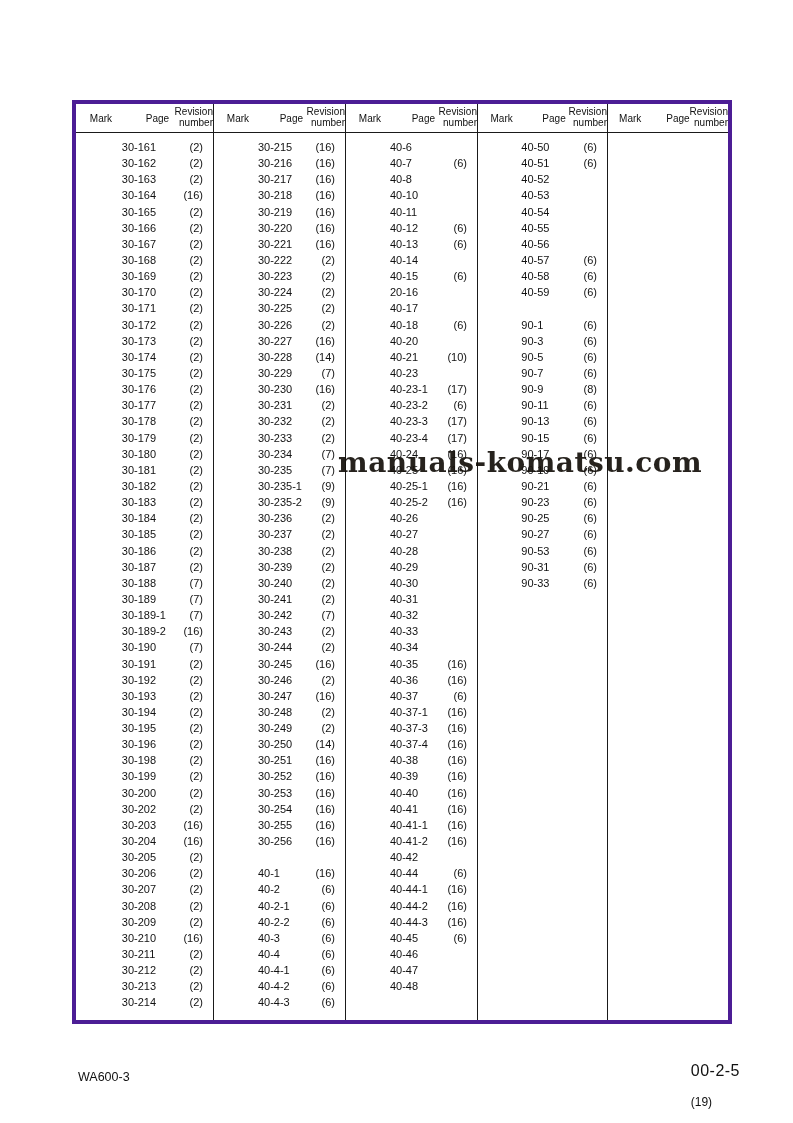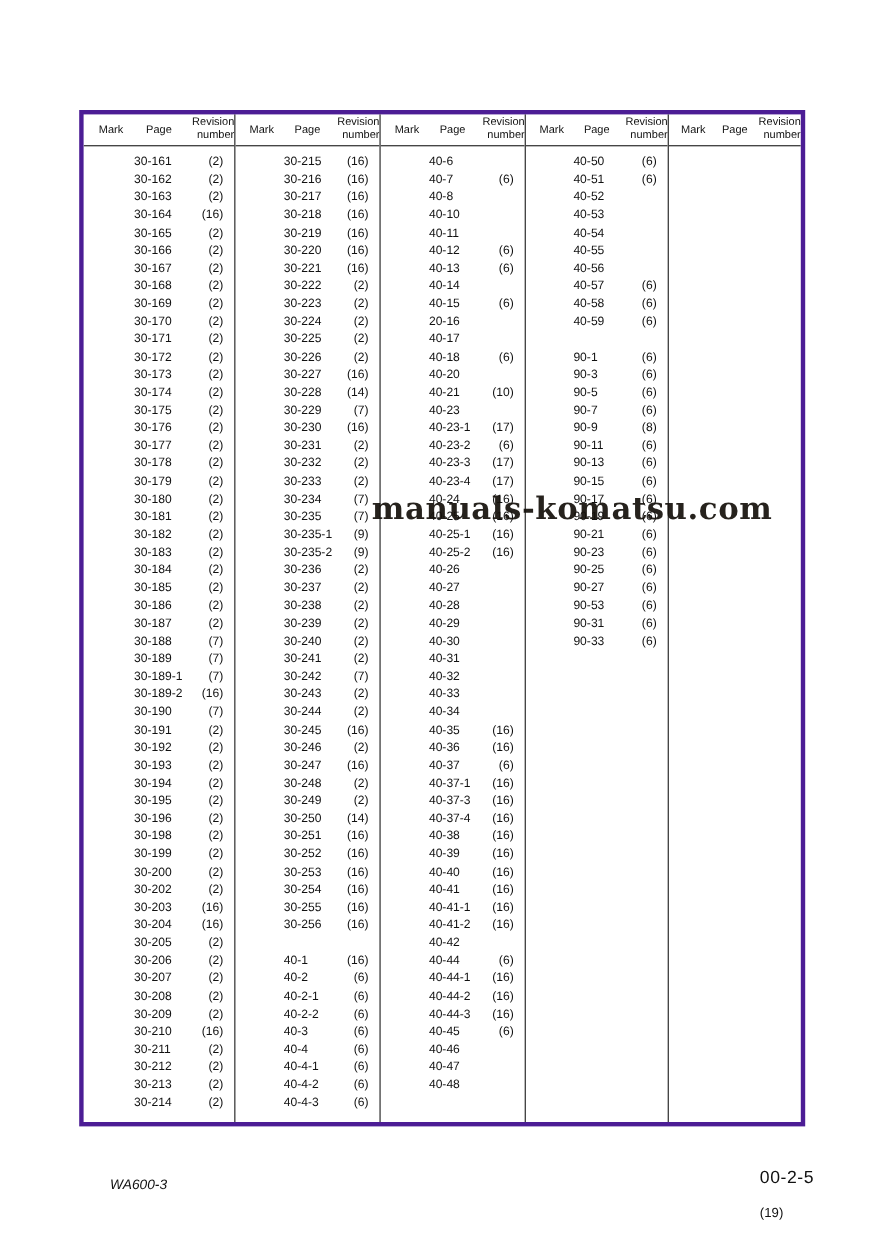--- a/index.html
+++ b/index.html
@@ -20,40 +20,40 @@
   }
   .colgroup:last-child { border-right:none; }
   .cg1 { width:138px; } .cg2 { width:132px; } .cg3 { width:132px; }
   .cg4 { width:130px; } .cg5 { width:126px; flex:1; }
   .group-header {
     height:29px; box-sizing:border-box; border-bottom:1px solid #1a1a1a;
     display:grid; grid-template-columns:32% 36% 32%; align-items:center;
     font-size:10px; color:#111;
   }
   .h-mark { text-align:center; padding-left:6px; }
-  .h-page { text-align:center; }
+  .h-page { text-align:right; }
   .h-rev  { text-align:right; line-height:1.08; }
   .h-rev span { display:block; }
   .rows { padding-top:6px; }
   .trow {
     height:16.15px; line-height:16.15px;
     display:grid; grid-template-columns:32% 36% 32%;
     font-size:11px; white-space:nowrap;
   }
   .c-mark { }
   .c-page { text-align:left; padding-left:2px; }
   .c-rev  { text-align:right; padding-right:10px; }
   .watermark {
     position:absolute; left:338px; top:446px;
     font-family:"DejaVu Serif", serif; font-weight:600;
     font-size:28px; color:rgba(22,17,12,0.93); letter-spacing:0.5px;
     white-space:nowrap;
   }
   .footer-left {
-    position:absolute; left:100px; top:1070px; font-size:12.5px; color:#111;font-style:italic;
+    position:absolute; left:78px; top:1070px; font-size:12.5px; color:#111;
   }
   .footer-right {
     position:absolute; right:53px; top:1062px; text-align:left; color:#111;
   }
   .footer-right .pgnum { font-size:16px; letter-spacing:0.5px; }
   .footer-right .pgrev { font-size:12px; margin-top:15px; }
 </style>
 </head>
 <body>
 

